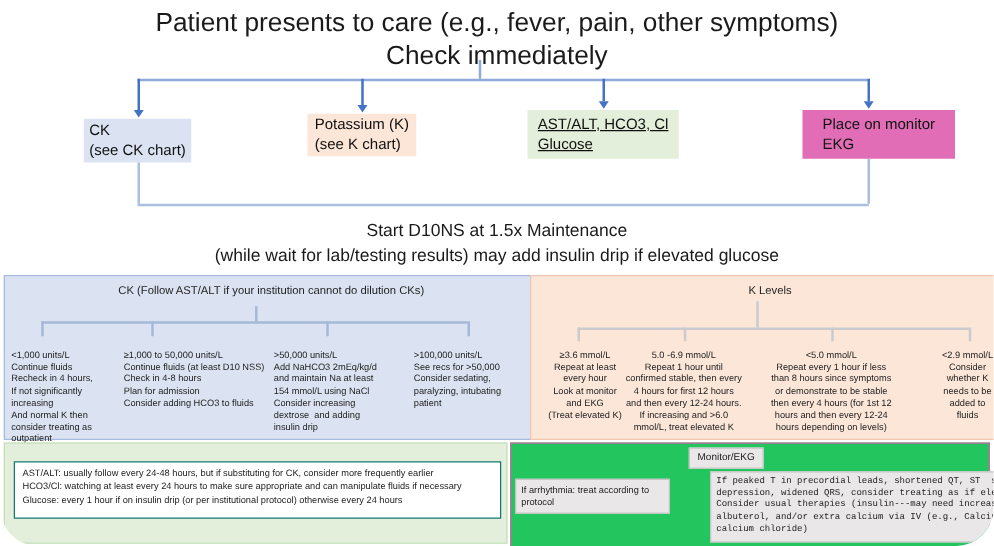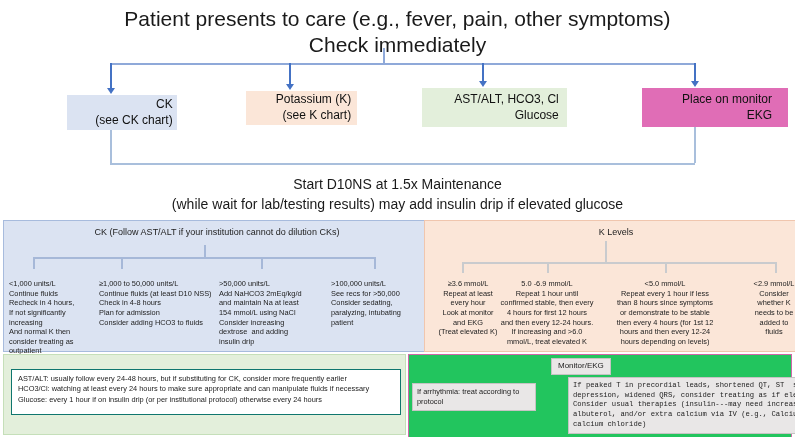--- a/index.html
+++ b/index.html
@@ -1,24 +1,24 @@
 <!DOCTYPE html>
 <html><head>
 <meta charset="utf-8">
 <style>
   html,body{margin:0;padding:0;background:#fff;font-family:"Liberation Sans",sans-serif;color:#111;}
-  .canvas{position:relative;width:795px;height:437px;background:#fff;overflow:hidden;}
+  .canvas{position:relative;width:795px;height:437px;background:#fff;overflow:hidden;border-radius:31px;}
   .title{position:absolute;top:6px;left:0;width:795px;text-align:center;font-size:21px;line-height:1.25;color:#1a1a1a;}
   .pre{white-space:pre;}
   .preline{white-space:pre-line;}
   .vl,.hl{position:absolute;}
   .vl{width:1.5px;}
   .hl{height:1.5px;}
   .arrowhead{position:absolute;width:0;height:0;border-left:4px solid transparent;border-right:4px solid transparent;border-top:6px solid #4472c4;}
-  .node{position:absolute;display:flex;align-items:center;justify-content:center;text-align:right;font-size:12px;line-height:1.3;color:#111;padding-left:24px;}
+  .node{position:absolute;display:flex;align-items:center;justify-content:center;text-align:left;font-size:12px;line-height:1.3;color:#111;}
   .panel{position:absolute;box-sizing:border-box;}
   .panel-header{position:absolute;top:6px;left:0;width:100%;text-align:center;font-size:9px;color:#222;}
   .col{position:absolute;font-size:7.4px;line-height:1.3;color:#222;}
   .graybox{position:absolute;background:#e9e7e7;border:1px solid #c6c4c4;font-size:7.4px;line-height:1.35;color:#222;padding:3px 4px;box-sizing:border-box;}
   .whitebox{position:absolute;background:#ffffff;border:1px solid #0f766e;font-size:7.4px;line-height:1.4;color:#222;padding:4px 6px;box-sizing:border-box;}
 </style>
 </head>
 <body>
 
 <div class="canvas">
@@ -36,21 +36,21 @@
   <div class="arrowhead" style="left:286px;top:84px;"></div>
   <div class="vl" style="left:482px;top:63px;height:18px;background:#4472c4;"></div>
   <div class="arrowhead" style="left:479px;top:81px;"></div>
   <div class="vl" style="left:694px;top:63px;height:18px;background:#4472c4;"></div>
   <div class="arrowhead" style="left:691px;top:81px;"></div>
 
   <div class="node pre" style="left:67px;top:95px;width:86px;height:35px;background:#dbe3f2;">CK
 (see CK chart)</div>
   <div class="node pre" style="left:246px;top:91px;width:87px;height:34px;background:#fbe6d8;">Potassium (K)
 (see K chart)</div>
-  <div class="node pre" style="left:422px;top:88px;width:121px;height:39px;background:#e3efdb;">AST/ALT, HCO3, Cl
+  <div class="node pre" style="left:422px;top:88px;width:121px;height:39px;background:#e3efdb;text-decoration:underline;">AST/ALT, HCO3, Cl
 Glucose</div>
   <div class="node pre" style="left:642px;top:88px;width:122px;height:39px;background:#e06db6;">Place on monitor
 EKG</div>
 
   <div class="vl" style="left:110px;top:130px;height:33px;background:#a9bfdc;"></div>
   <div class="vl" style="left:694px;top:127px;height:36px;background:#a9bfdc;"></div>
   <div class="hl" style="left:110px;top:163px;width:585px;background:#a9bfdc;"></div>
 
   <div style="position:absolute;left:0;top:174px;width:795px;text-align:center;font-size:14px;line-height:1.45;color:#1a1a1a;">
     <div>Start D10NS at 1.5x Maintenance</div>

